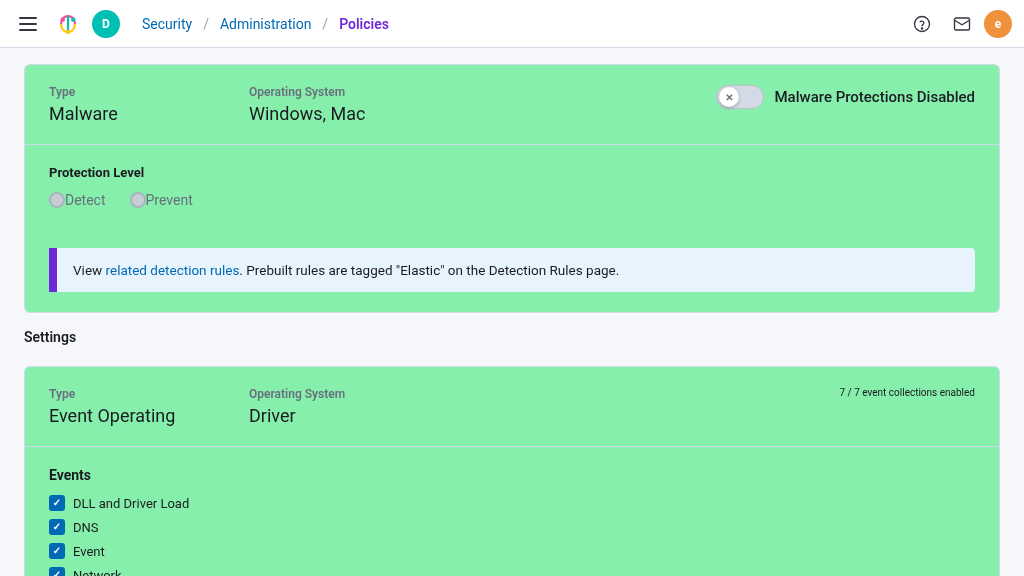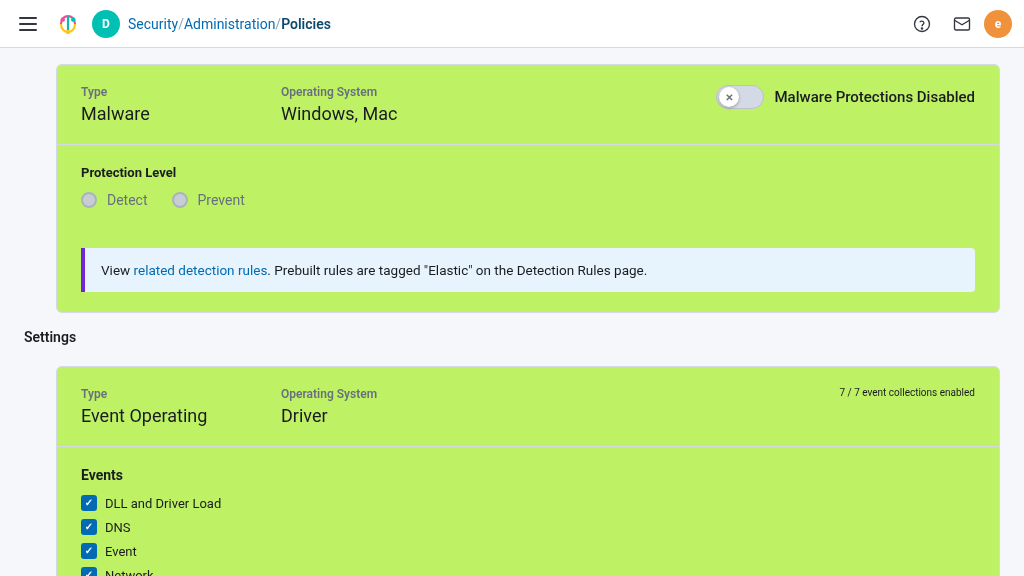--- a/index.html
+++ b/index.html
@@ -33,51 +33,51 @@
       display: flex; align-items: center; justify-content: center;
     }
     .logo svg { width: 28px; height: 28px; }
     .user-avatar-nav {
       width: 28px; height: 28px; border-radius: 50%;
       background: #00bfb3; display: flex; align-items: center; justify-content: center;
       color: #fff; font-weight: 700; font-size: 12px;
       cursor: pointer;
     }
     .breadcrumb {
-      display: flex; align-items: center; gap: 0;
+      display: flex; align-items: center; gap: 11px;
       font-size: 14px; color: #69707d;
       flex: 1;
+      margin-left: 14px;
     }
     .breadcrumb-sep { color: #98a2b3; }
     .breadcrumb-link { color: #006bb4; cursor: pointer; }
-    .breadcrumb-current { color: #0c4a6e; font-weight: 600; text-align: center; }
+    .breadcrumb-current { color: #6d28d9; font-weight: 600; text-align: center; }
     .header-actions {
       display: flex; align-items: center; gap: 4px; margin-left: auto;
     }
     .header-icon-btn {
       width: 36px; height: 36px;
       display: flex; align-items: center; justify-content: center;
       border: none; background: none; cursor: pointer; border-radius: 4px;
       color: #343741;
     }
 
     
     .main {
       padding: 16px 24px;
       max-width: 1024px;
     }
 
     
     .card {
-      background: #bef264;
+      background: #86efac;
       border: 1px solid #d3dae6;
       border-radius: 6px;
       margin-bottom: 16px;
       overflow: hidden;
-      margin-left: 32px;
     }
     .card-section {
       padding: 20px 24px;
     }
     .card-divider {
       border: none;
       border-top: 1px solid #d3dae6;
     }
 
     
@@ -148,38 +148,38 @@
     .protection-label {
       font-size: 13px;
       font-weight: 700;
       color: #1a1c21;
       margin-bottom: 12px;
     }
     .radio-group {
       display: flex; gap: 24px; align-items: center;
     }
     .radio-option {
-      display: flex; align-items: center; gap: 10px;
+      display: flex; align-items: center; gap: 0;
       cursor: pointer;
     }
     .radio-circle {
       width: 16px; height: 16px;
       border-radius: 50%;
       background: #c8cdd4;
       border: 2px solid #a9b3bc;
     }
     .radio-text {
       font-size: 14px;
       color: #69707d;
     }
 
     
     .info-box {
       background: #e8f4fd;
-      border-left: 4px solid #6d28d9;
+      border-left: 8px solid #6d28d9;
       padding: 12px 16px;
       border-radius: 0 4px 4px 0;
       font-size: 13.5px;
       color: #1a1c21;
       line-height: 1.5;
     }
     .info-link {
       color: #006bb4;
       text-decoration: none;
       cursor: pointer;

